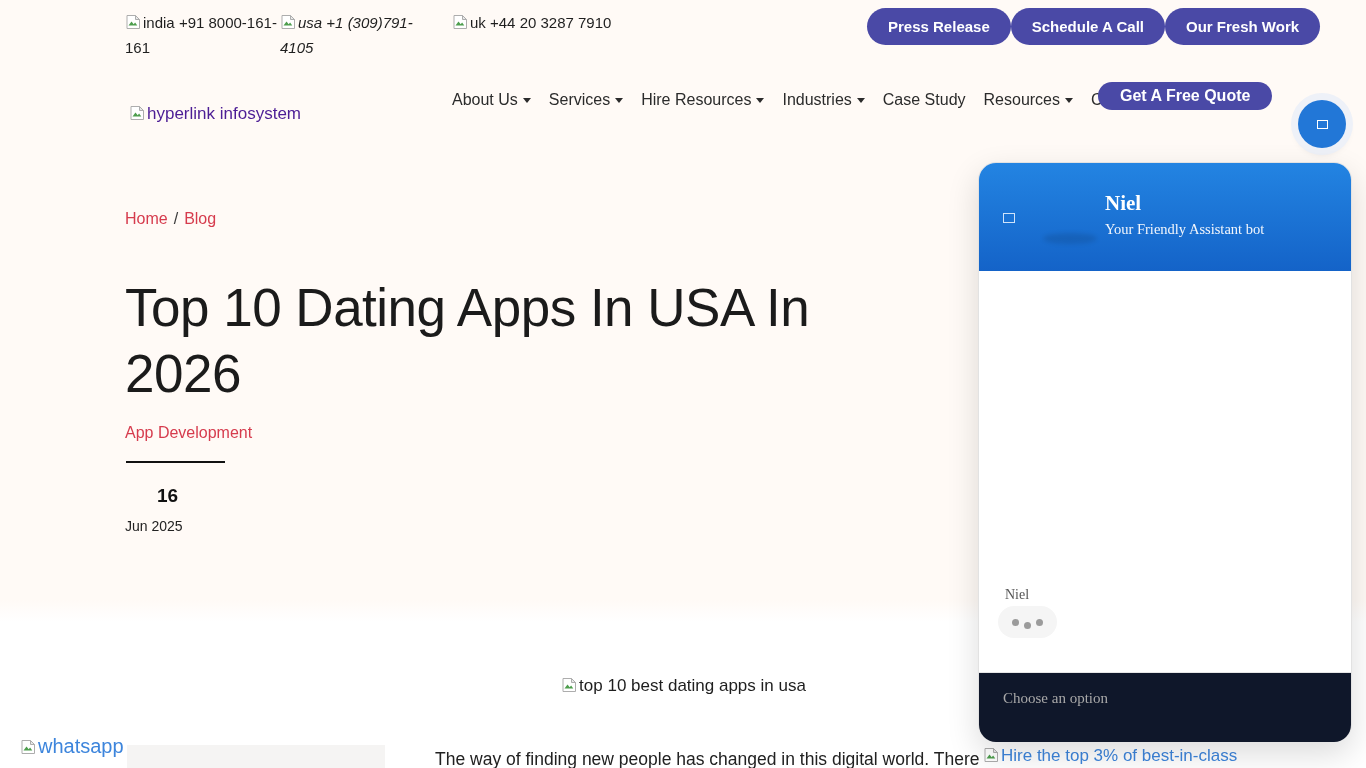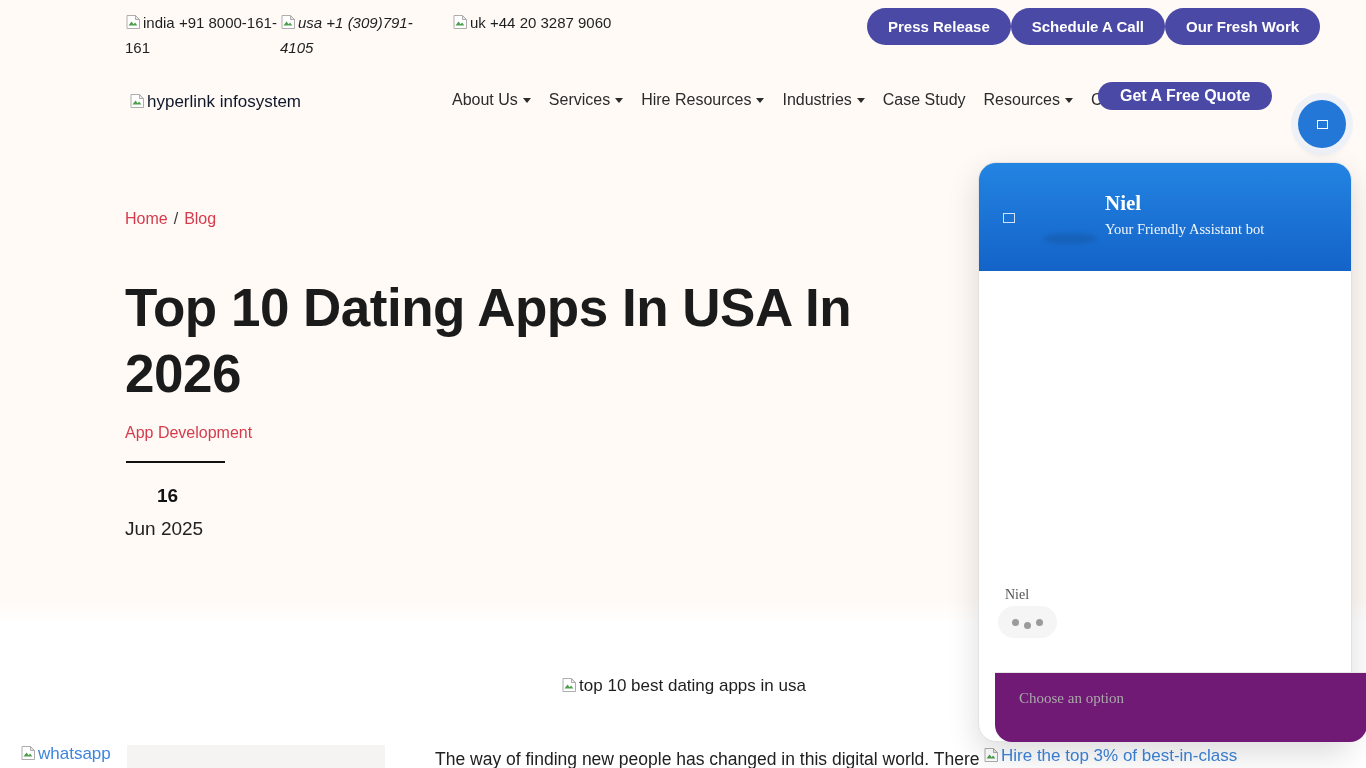--- a/index.html
+++ b/index.html
@@ -32,55 +32,55 @@
 
   .top-actions { position:absolute; left:867px; top:8px; display:flex; gap:0; }
   .pill-btn {
     background:#4a49a6; color:#fff; border:none; border-radius:19px;
     height:37px; padding:0 21px; font-size:15px; font-weight:700; cursor:pointer;
     font-family:"Liberation Sans", sans-serif;
   }
 
   
   .navbar { position:absolute; left:0; top:72px; width:1366px; height:56px; }
-  .logo { position:absolute; left:129px; top:20px; font-size:17px; color:#0f172a; text-decoration:none; }
+  .logo { position:absolute; left:129px; top:32px; font-size:17px; color:#4c1d95; text-decoration:none; }
   .nav-menu { position:absolute; left:452px; top:19px; display:flex; align-items:center; gap:18px; }
   .nav-item { font-size:16px; color:#2b2b2b; text-decoration:none; white-space:nowrap; cursor:pointer; }
   .caret { display:inline-block; width:0; height:0; margin-left:5px; vertical-align:2px;
     border-left:4px solid transparent; border-right:4px solid transparent; border-top:5px solid #2b2b2b; }
   .nav-cta {
     position:absolute; left:1098px; top:10px;
     background:#4a49a6; color:#fff; border:none; border-radius:20px;
     height:28px; padding:0 22px; font-size:16px; font-weight:700; cursor:pointer;
     font-family:"Liberation Sans", sans-serif;
   }
 
   
   .breadcrumb { position:absolute; left:125px; top:210px; font-size:16px; }
   .breadcrumb a { color:#d63b4d; text-decoration:none; }
   .crumb-sep { color:#3a3a3a; margin:0 6px; }
 
   
   .article-title {
     position:absolute; left:125px; top:275px; width:770px;
-    font-size:53px; font-weight:700; line-height:1.25; color:#1b1b1b; letter-spacing:-0.5px;
+    font-size:53px; font-weight:400; line-height:1.25; color:#1b1b1b; letter-spacing:-0.5px;
   }
   .category-link { position:absolute; left:125px; top:424px; font-size:16px; color:#d63b4d; text-decoration:none; }
   .title-rule { position:absolute; left:126px; top:461px; width:99px; height:2px; background:#111; }
   .date-day { position:absolute; left:125px; top:485px; font-size:19px; font-weight:700; color:#111;margin-left:32px; }
-  .date-monthyear { position:absolute; left:125px; top:518px; font-size:19px; color:#222; }
+  .date-monthyear { position:absolute; left:125px; top:518px; font-size:14px; color:#222; }
 
   
   .hero-image-alt { position:absolute; left:435px; top:676px; width:497px; text-align:center;
     font-size:17px; color:#1e1e1e; white-space:nowrap; }
   .body-line { position:absolute; left:435px; top:749px; font-size:17.5px; color:#212121; white-space:nowrap; }
   .toc-box { position:absolute; left:127px; top:745px; width:258px; height:23px; background:#f5f4f3; }
 
   
-  .whatsapp-link { position:absolute; left:20px; top:735px; font-size:17px; color:#3d85dc; text-decoration:none;margin-top:9px; }
+  .whatsapp-link { position:absolute; left:20px; top:735px; font-size:20px; color:#3d85dc; text-decoration:none; }
   .hire-link { position:absolute; left:983px; top:746px; font-size:17px; color:#3d85dc; text-decoration:none; white-space:nowrap; }
 
   
   .chat-launcher {
     position:absolute; left:1298px; top:100px; width:48px; height:48px; border-radius:50%;
     background:#2277d7; border:none; cursor:pointer;
     box-shadow:0 0 0 7px #eef1f8, 0 4px 10px rgba(0,0,0,.15);
     display:flex; align-items:center; justify-content:center;
   }
   .mini-broken { width:11px; height:9px; border:1.5px solid #fff; background:transparent; display:inline-block; }
@@ -108,22 +108,22 @@
   .chat-sender { position:absolute; left:26px; top:316px; font-size:14px; color:#555; }
   .typing-bubble {
     position:absolute; left:19px; top:335px; width:59px; height:32px;
     background:#f5f5f5; border-radius:16px;
     display:flex; align-items:center; justify-content:center; gap:5px;
   }
   .typing-bubble .dot { width:7px; height:7px; border-radius:50%; background:#9b9b9b; }
   .typing-bubble .dot:nth-child(2) { transform:translateY(3px); }
 
   .chat-footer {
-    position:absolute; left:16px; top:509px; width:100%; height:70px;
-    border-top:1px solid #e6e6e6; border-radius:0 0 17px 17px; background:#701a75;padding-left:12px;
+    position:absolute; left:0; top:509px; width:100%; height:70px;
+    border-top:1px solid #e6e6e6; border-radius:0 0 17px 17px; background:#0f172a;padding-left:12px;
   }
   .chat-input { position:absolute; left:24px; top:17px; font-size:15px; color:#a8a8a8; cursor:pointer; }
 </style>
 </head>
 <body>
 
 <div class="page">
   <div class="hero-bg"></div>
   <div class="hero-fade"></div>
 
@@ -144,21 +144,21 @@
             <path d="M3.5 11.5l3-4 2.2 2.8 1.4-1.8 2.2 3z" fill="#4d9e4d"></path>
           </svg><span class="alt">usa</span>
         <span>+1 (309)791-4105</span>
       </div>
       <div class="phone-group pg-uk">
         <svg class="bi" width="16" height="16" viewBox="0 0 16 16">
             <path d="M2 1.5h8.5l4 4V14.5H2z" fill="#fff" stroke="#adadad"></path>
             <path d="M10.5 1.5l4 4h-4z" fill="#e9e9e9" stroke="#adadad"></path>
             <path d="M3.5 11.5l3-4 2.2 2.8 1.4-1.8 2.2 3z" fill="#4d9e4d"></path>
           </svg><span class="alt">uk</span>
-        <span>+44 20 3287 9060</span>
+        <span>+44 20 3287 7910</span>
       </div>
     </div>
     <div class="top-actions">
       <button class="pill-btn">Press Release</button>
       <button class="pill-btn">Schedule A Call</button>
       <button class="pill-btn">Our Fresh Work</button>
     </div>
   </div>
 
   <div class="navbar">

